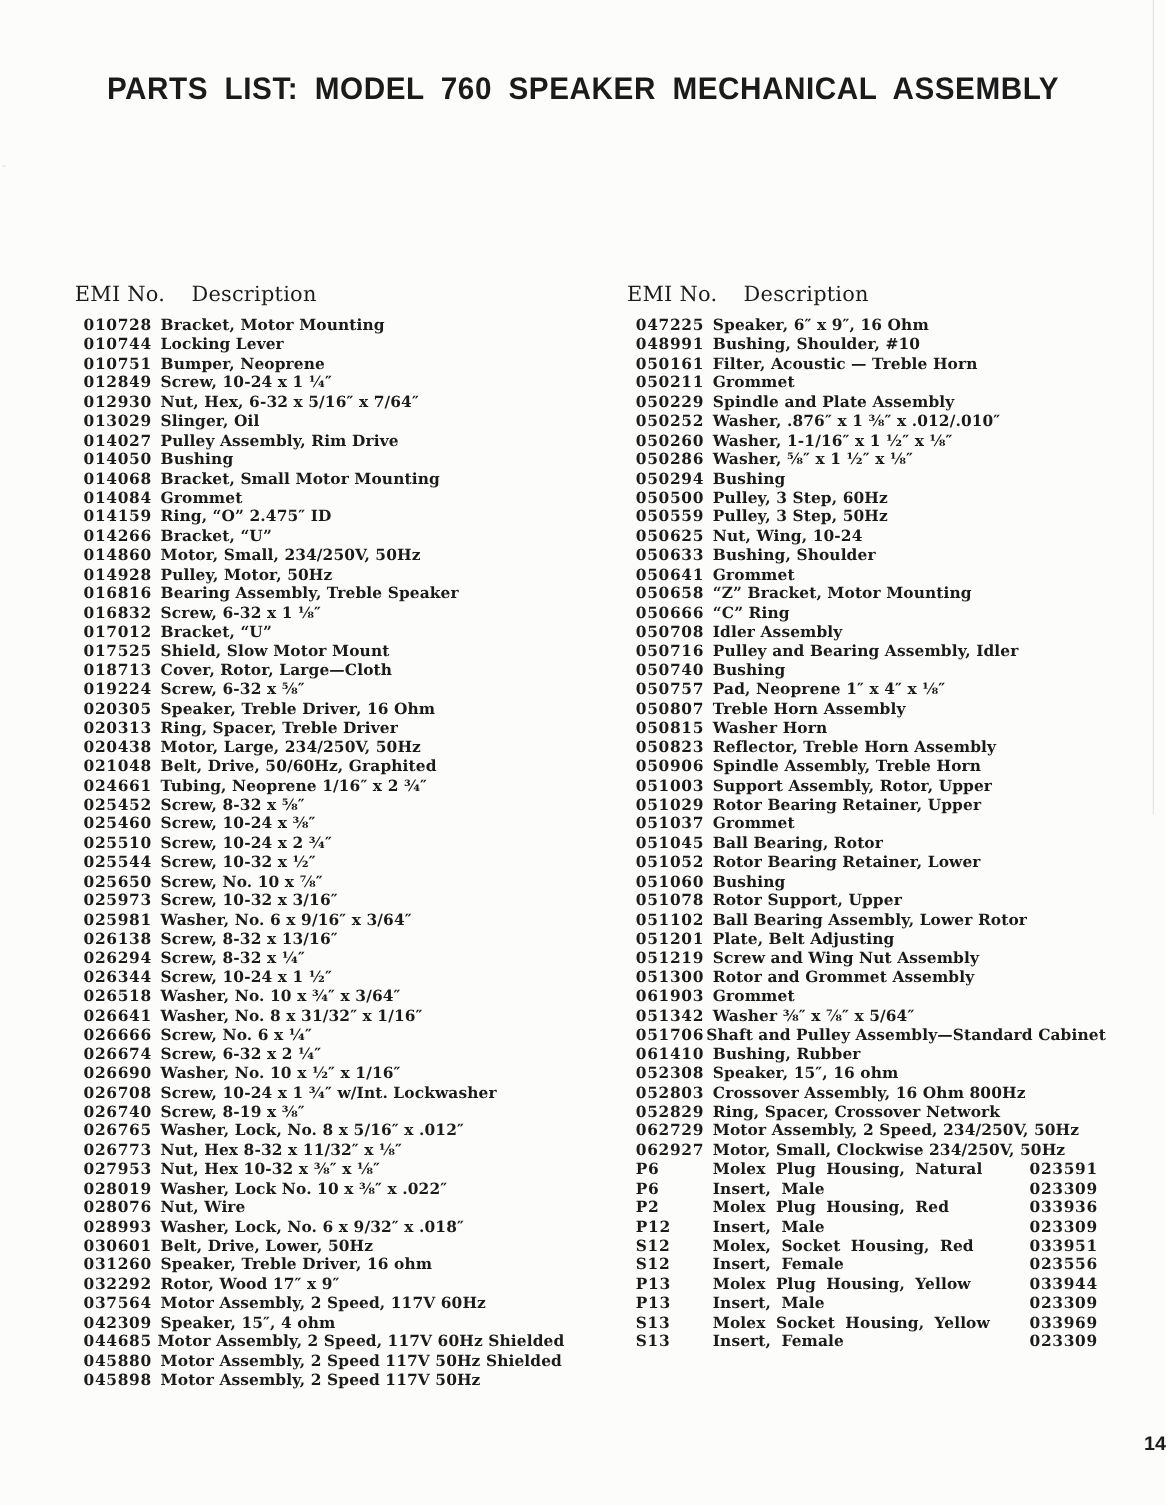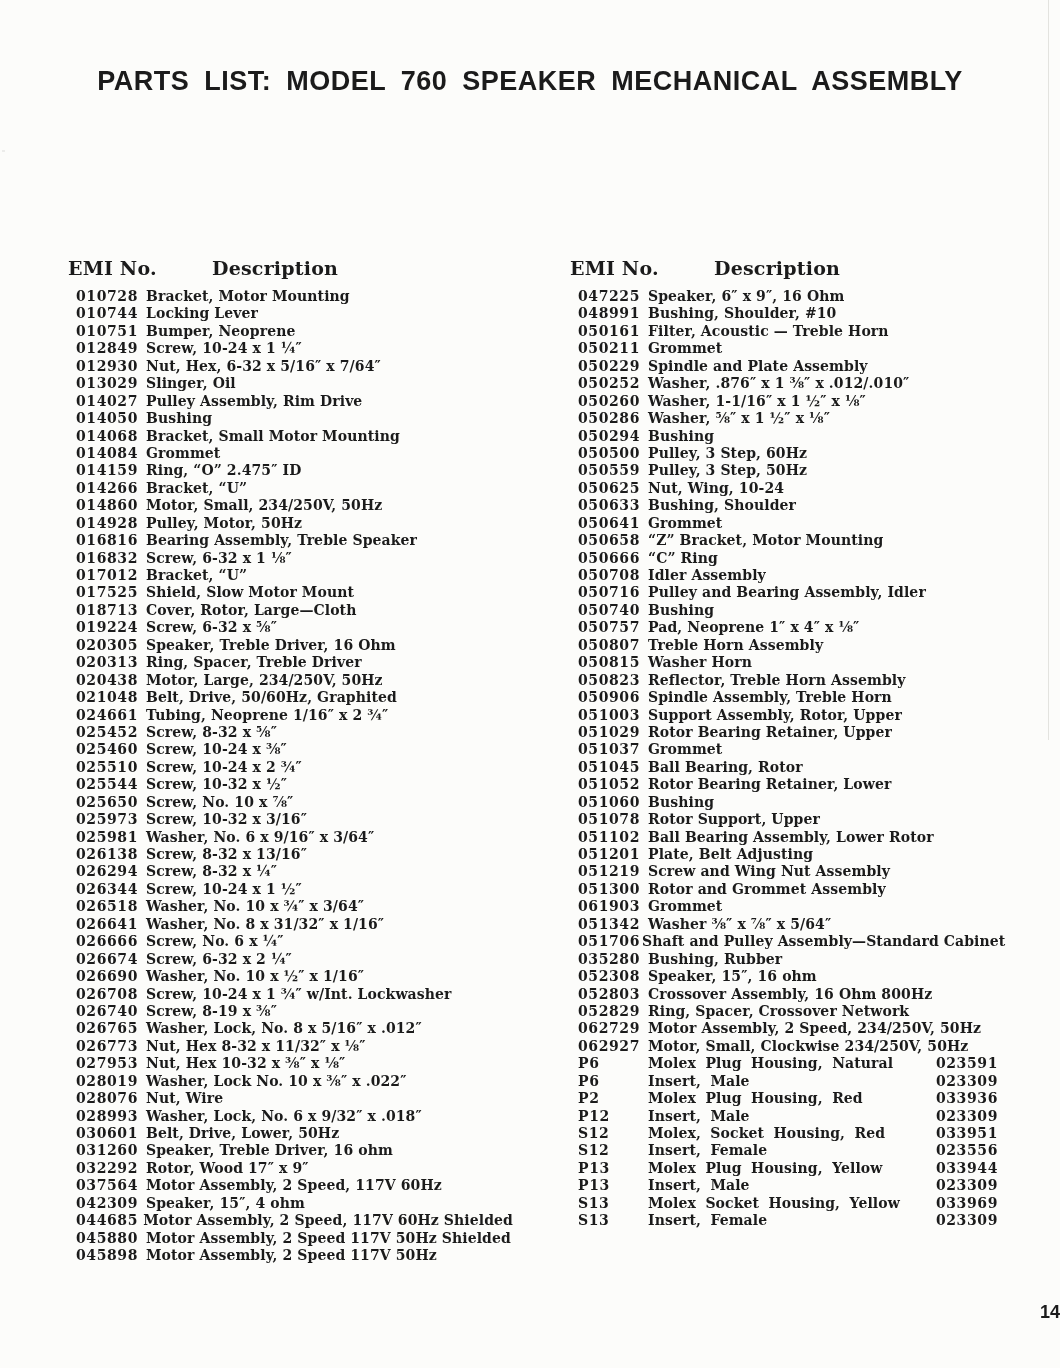--- a/index.html
+++ b/index.html
@@ -29,25 +29,24 @@
   .parts-column {
     position: absolute;
     top: 256px;
   }
   .col-left  { left: 68px;  width: 445px; }
   .col-right { left: 570px; width: 428px; }
   .col-header {
     display: flex;
     align-items: flex-end;
     font-size: 19px;
-    font-weight: bold;
+    font-weight: normal;
     height: 23px;
     margin-bottom: 9px;
     letter-spacing: 0.2px;
-    gap: 38px;
   }
   .col-header .h-emi { width: 106px; }
   .row {
     display: flex;
     align-items: baseline;
     height: 17.45px;
     font-size: 14px;
     font-weight: bold;
     white-space: nowrap;
   }
@@ -477,21 +476,21 @@
       </div>
       <div class="row">
         <span class="emi">051342</span>
         <span class="desc">Washer ⅜″ x ⅞″ x 5/64″</span>
       </div>
       <div class="row">
         <span class="emi">051706</span>
         <span class="desc">Shaft and Pulley Assembly—Standard Cabinet</span>
       </div>
       <div class="row">
-        <span class="emi">035280</span>
+        <span class="emi">061410</span>
         <span class="desc">Bushing, Rubber</span>
       </div>
       <div class="row">
         <span class="emi">052308</span>
         <span class="desc">Speaker, 15″, 16 ohm</span>
       </div>
       <div class="row">
         <span class="emi">052803</span>
         <span class="desc">Crossover Assembly, 16 Ohm 800Hz</span>
       </div>

